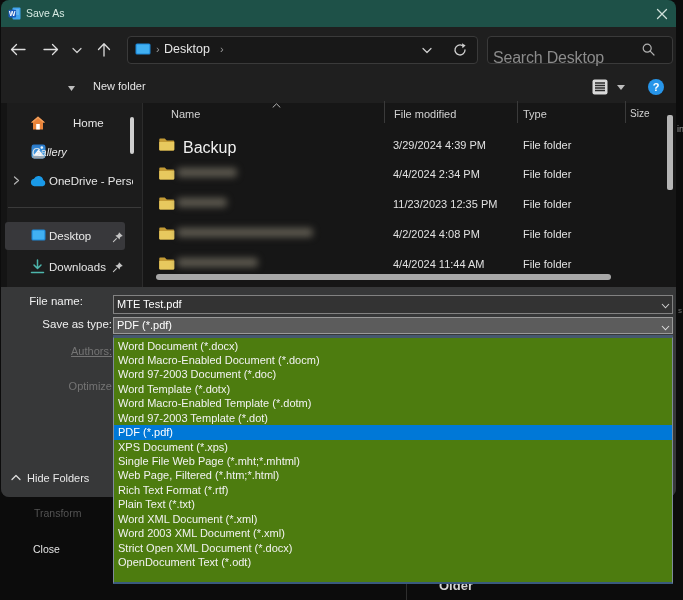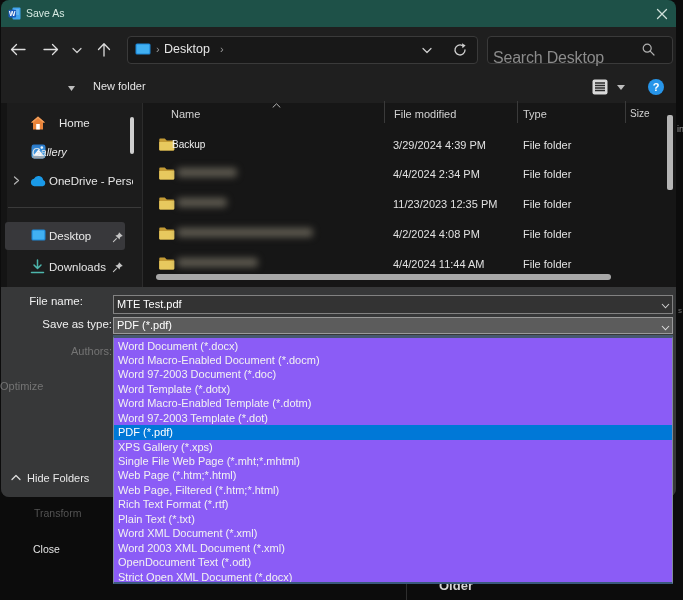--- a/index.html
+++ b/index.html
@@ -88,21 +88,21 @@
 <div class="abs" style="left:142px;top:103px;width:534px;height:184px;background:#161616;"></div>
 <div class="abs" style="left:142px;top:103px;width:1px;height:184px;background:#2c2c2c;"></div>
 
 <div class="abs" style="left:129.5px;top:117px;width:4.5px;height:37px;background:#cfcfcf;border-radius:2px;"></div>
 
 <svg class="abs" style="left:30px;top:115.5px;" width="16" height="14" viewBox="0 0 15 14">
   <path d="M7.5 0.5 L14.5 6.5 H12.5 V13.5 H2.5 V6.5 H0.5 Z" fill="#e8833a"></path>
   <path d="M7.5 0.5 L14.5 6.5 H12.5 L7.5 2.2 L2.5 6.5 H0.5 Z" fill="#f2a05c"></path>
   <rect x="5.7" y="8" width="3.6" height="5.5" fill="#fff"></rect>
 </svg>
-<div class="abs" style="left:35px;top:117px;color:#e6e6e6;font-size:11.5px;padding-left:24px;">Home</div>
+<div class="abs" style="left:49px;top:117px;color:#e6e6e6;font-size:11.5px;padding-left:24px;">Home</div>
 
 <svg class="abs" style="left:31px;top:144px;" width="15" height="15" viewBox="0 0 15 15">
   <defs>
       <linearGradient id="gal" x1="0" y1="0" x2="0" y2="1">
     <stop offset="0" stop-color="#2776c6"></stop>
         <stop offset="1" stop-color="#55b0f2"></stop>
   </linearGradient>
     </defs>
   <rect x="0.5" y="0.5" width="14" height="14" rx="2.4" fill="url(#gal)"></rect>
   <path d="M2 12.3 L7.5 5.2 L13 12.3 Z" fill="#f2f7fc"></path>
@@ -150,21 +150,21 @@
 <div class="abs" style="left:523px;top:108px;color:#d2d2d2;font-size:11px;">Type</div>
 <div class="abs" style="left:630px;top:108px;color:#d2d2d2;font-size:10px;">Size</div>
 <div class="abs" style="left:384px;top:101px;width:1px;height:22px;background:#3a3a3a;"></div>
 <div class="abs" style="left:517px;top:101px;width:1px;height:22px;background:#3a3a3a;"></div>
 <div class="abs" style="left:625px;top:101px;width:1px;height:22px;background:#3a3a3a;"></div>
 
 <svg class="abs" style="left:158px;top:138px;" width="17.5" height="13" viewBox="0 0 16 13">
   <path d="M0.5 1.5 A1 1 0 0 1 1.5 0.5 H6 L8 2.5 H14.5 A1 1 0 0 1 15.5 3.5 V11.5 A1 1 0 0 1 14.5 12.5 H1.5 A1 1 0 0 1 0.5 11.5 Z" fill="#c49b35"></path>
   <path d="M0.5 4 H15.5 V11.5 A1 1 0 0 1 14.5 12.5 H1.5 A1 1 0 0 1 0.5 11.5 Z" fill="#e8c95e"></path>
 </svg>
-<div class="abs" style="left:172px;top:139px;color:#f0f0f0;font-size:10px;">Backup</div>
+<div class="abs" style="left:183px;top:139px;color:#f0f0f0;font-size:16px;">Backup</div>
 <div class="abs" style="left:393px;top:139px;color:#e0e0e0;font-size:11px;">3/29/2024 4:39 PM</div>
 <div class="abs" style="left:523px;top:139px;color:#e0e0e0;font-size:11px;">File folder</div>
 
 <svg class="abs" style="left:158px;top:167px;" width="17.5" height="13" viewBox="0 0 16 13">
   <path d="M0.5 1.5 A1 1 0 0 1 1.5 0.5 H6 L8 2.5 H14.5 A1 1 0 0 1 15.5 3.5 V11.5 A1 1 0 0 1 14.5 12.5 H1.5 A1 1 0 0 1 0.5 11.5 Z" fill="#c49b35"></path>
   <path d="M0.5 4 H15.5 V11.5 A1 1 0 0 1 14.5 12.5 H1.5 A1 1 0 0 1 0.5 11.5 Z" fill="#e8c95e"></path>
 </svg>
 <div class="abs" style="left:177px;top:168px;width:60px;height:9px;background:#5f5b51;border-radius:4px;filter:blur(3.5px);"></div>
 <div class="abs" style="left:393px;top:168px;color:#e0e0e0;font-size:11px;">4/4/2024 2:34 PM</div>
 <div class="abs" style="left:523px;top:168px;color:#e0e0e0;font-size:11px;">File folder</div>
@@ -202,40 +202,39 @@
 <div class="abs" style="left:117px;top:298px;color:#fff;font-size:11px;">MTE Test.pdf</div>
 <svg class="abs" style="left:661px;top:302.5px;" width="9" height="6" viewBox="0 0 9 6">
   <path d="M1 1 L4.5 4.8 L8 1" stroke="#cfcfcf" stroke-width="1.1" fill="none"></path>
 </svg>
 <div class="abs" style="left:0;top:313px;width:112px;height:23px;line-height:23px;text-align:right;color:#f0f0f0;font-size:11.5px;">Save as type:</div>
 <div class="abs" style="left:113px;top:316.5px;width:560px;height:17.5px;background:#5c5c5c;border:1px solid #9a9a9a;"></div>
 <div class="abs" style="left:117px;top:319px;color:#fff;font-size:11px;">PDF (*.pdf)</div>
 <svg class="abs" style="left:661px;top:324.5px;" width="9" height="6" viewBox="0 0 9 6">
   <path d="M1 1 L4.5 4.8 L8 1" stroke="#dcdcdc" stroke-width="1.1" fill="none"></path>
 </svg>
-<div class="abs" style="left:0;top:345px;width:112px;height:16px;text-align:right;color:#747474;font-size:11px;">Authors:</div>
-<div class="abs" style="left:0;top:380px;width:112px;height:16px;text-align:left;color:#747474;font-size:11px;">Optimize</div>
+<div class="abs" style="left:0;top:345px;width:112px;height:16px;text-align:right;color:#747474;font-size:11px;text-decoration:underline;">Authors:</div>
+<div class="abs" style="left:0;top:380px;width:112px;height:16px;text-align:right;color:#747474;font-size:11px;">Optimize</div>
 <svg class="abs" style="left:11px;top:474px;" width="10" height="7" viewBox="0 0 10 7">
   <path d="M1 5.5 L5 1.5 L9 5.5" stroke="#dcdcdc" stroke-width="1.3" fill="none" stroke-linecap="round" stroke-linejoin="round"></path>
 </svg>
 <div class="abs" style="left:27px;top:471.5px;color:#e8e8e8;font-size:11px;">Hide Folders</div>
 
 <div class="abs" style="left:113px;top:334.5px;width:560px;height:3px;background:#46586e;"></div>
 
-<div class="abs" style="left:113px;top:337px;width:560px;height:246.8px;background:#8b5cf6;border:1px solid #7e8b99;border-top:1.5px solid #46586e;border-bottom:2px solid #3a5a7d;padding-top:0.5px;overflow:hidden;">
+<div class="abs" style="left:113px;top:337px;width:560px;height:246.8px;background:#4d7c0f;border:1px solid #7e8b99;border-top:1.5px solid #46586e;border-bottom:2px solid #3a5a7d;padding-top:0.5px;overflow:hidden;">
   <div class="it">Word Document (*.docx)</div>
   <div class="it">Word Macro-Enabled Document (*.docm)</div>
   <div class="it">Word 97-2003 Document (*.doc)</div>
   <div class="it">Word Template (*.dotx)</div>
   <div class="it">Word Macro-Enabled Template (*.dotm)</div>
   <div class="it">Word 97-2003 Template (*.dot)</div>
   <div class="it" style="color:#fff;background:#0078d7;">PDF (*.pdf)</div>
-  <div class="it">XPS Gallery (*.xps)</div>
+  <div class="it">XPS Document (*.xps)</div>
   <div class="it">Single File Web Page (*.mht;*.mhtml)</div>
-  <div class="it">Web Page (*.htm;*.html)</div>
   <div class="it">Web Page, Filtered (*.htm;*.html)</div>
   <div class="it">Rich Text Format (*.rtf)</div>
   <div class="it">Plain Text (*.txt)</div>
   <div class="it">Word XML Document (*.xml)</div>
   <div class="it">Word 2003 XML Document (*.xml)</div>
+  <div class="it">Strict Open XML Document (*.docx)</div>
   <div class="it">OpenDocument Text (*.odt)</div>
-  <div class="it">Strict Open XML Document (*.docx)</div>
 </div>
 
 </body></html>

